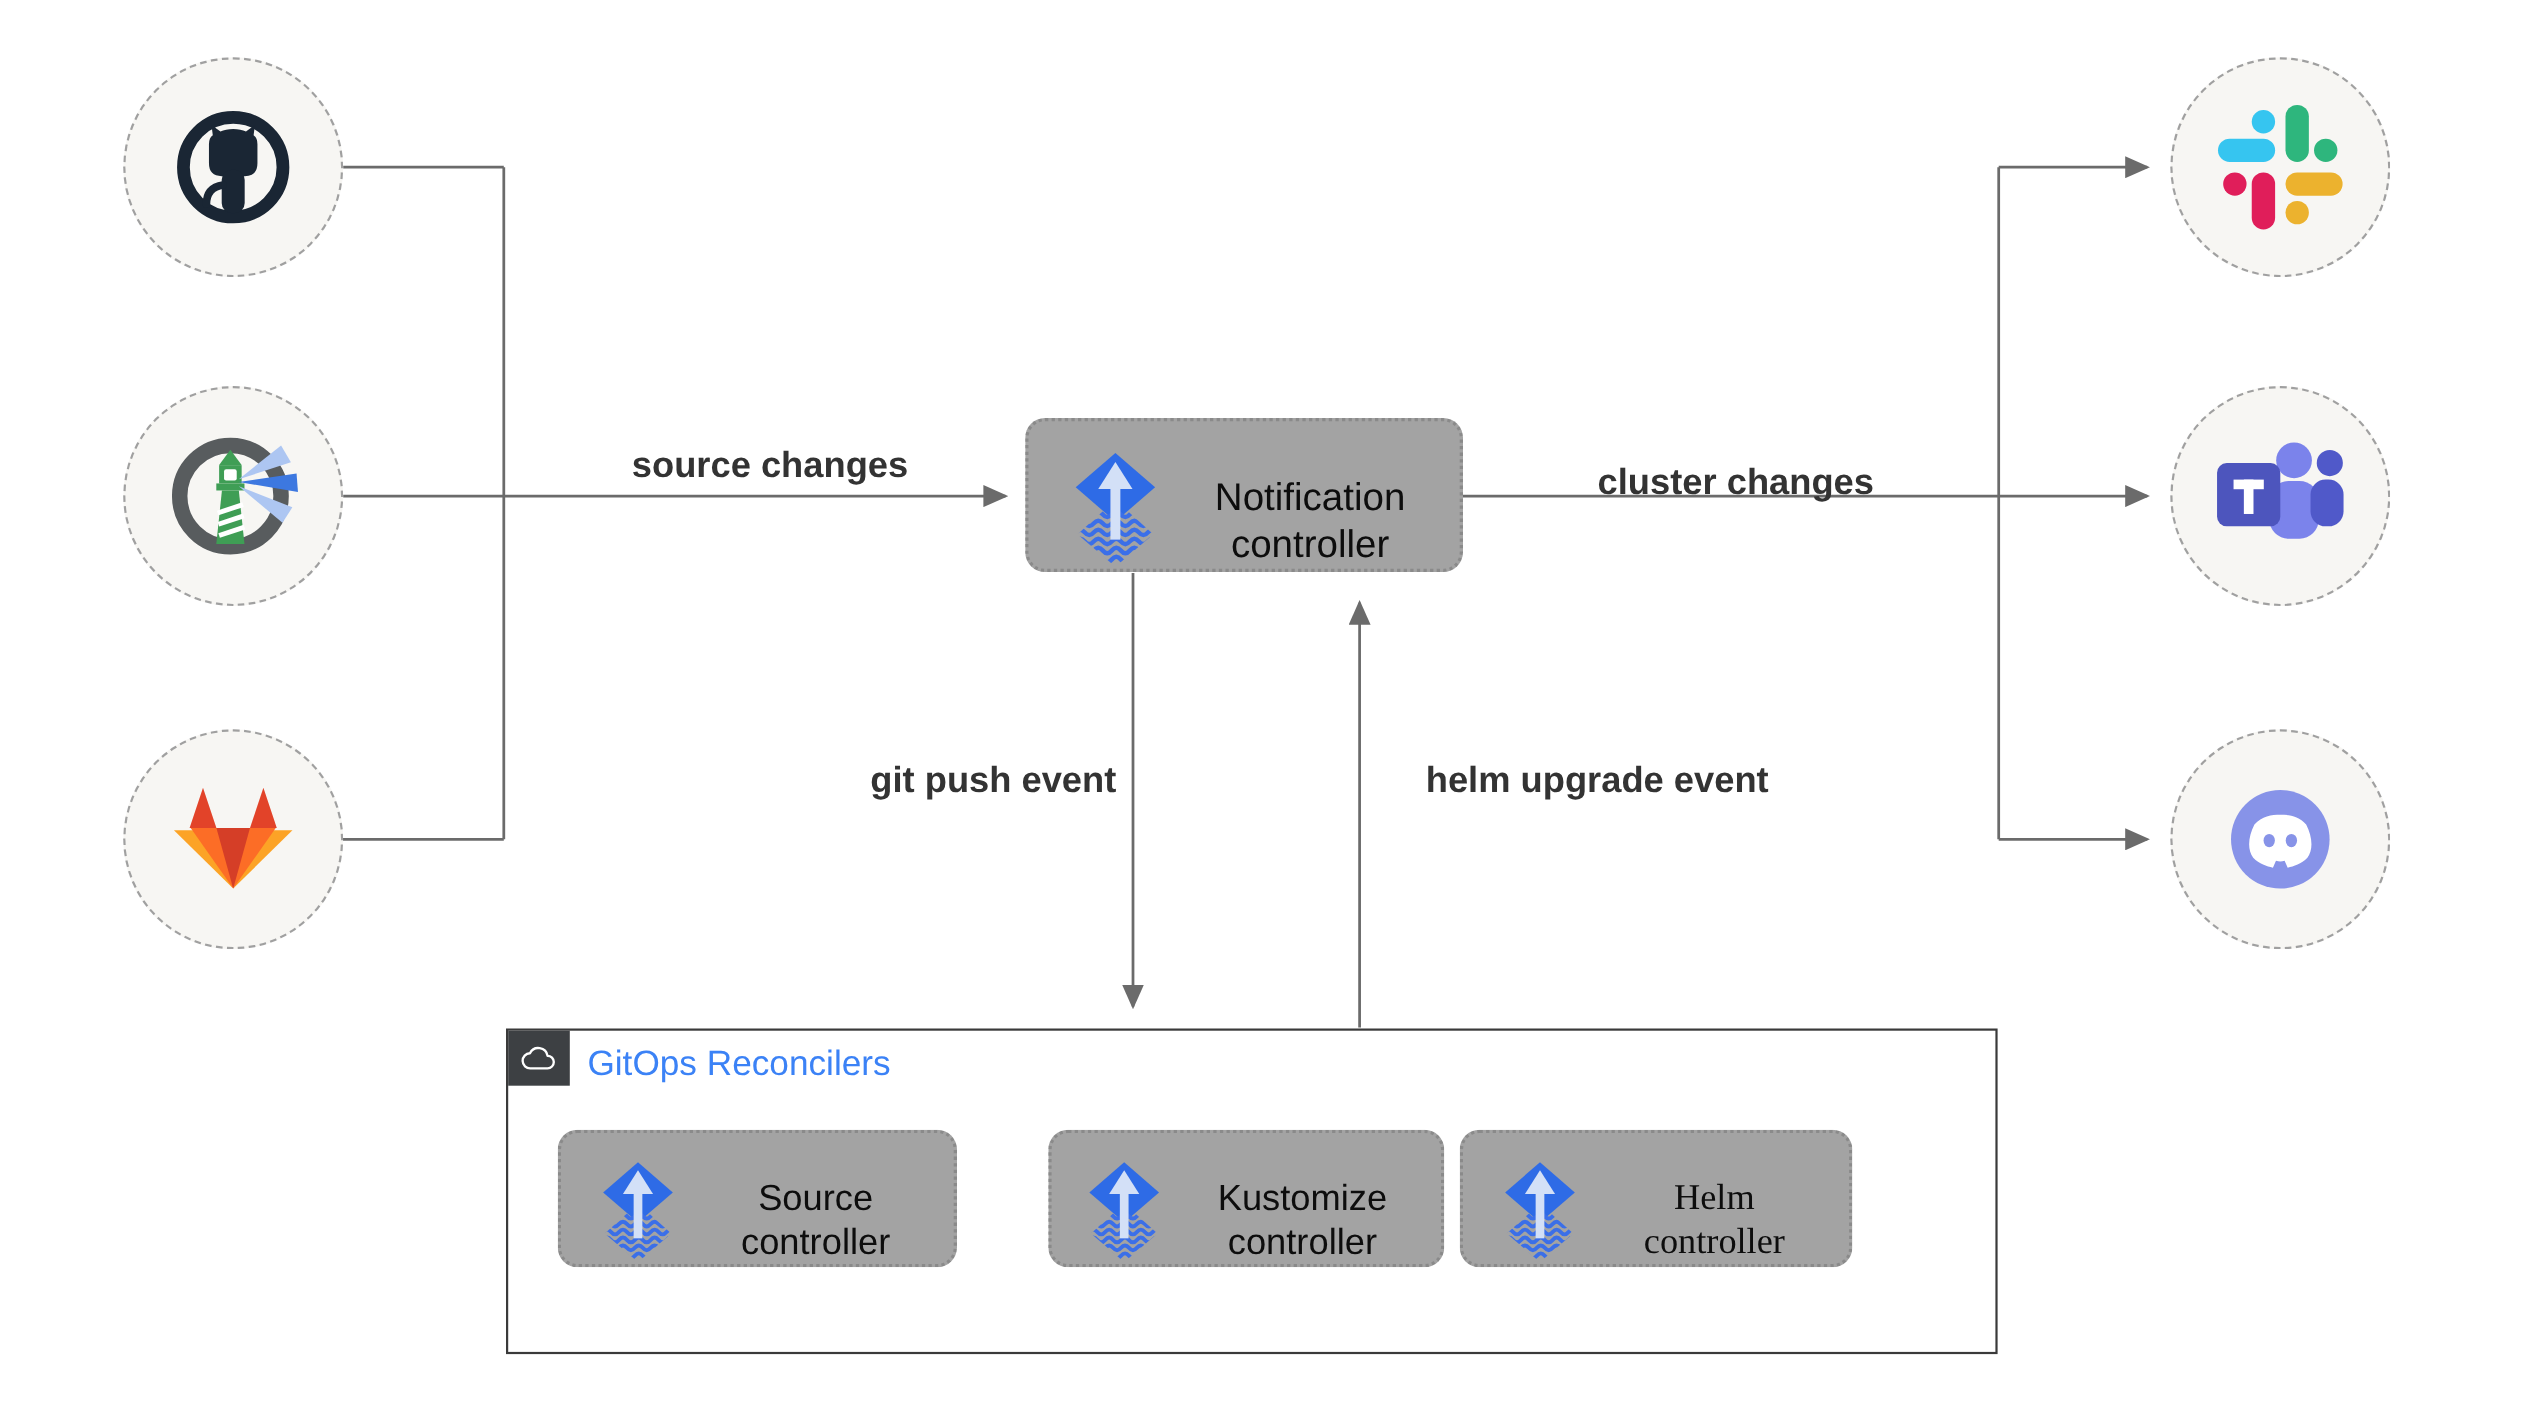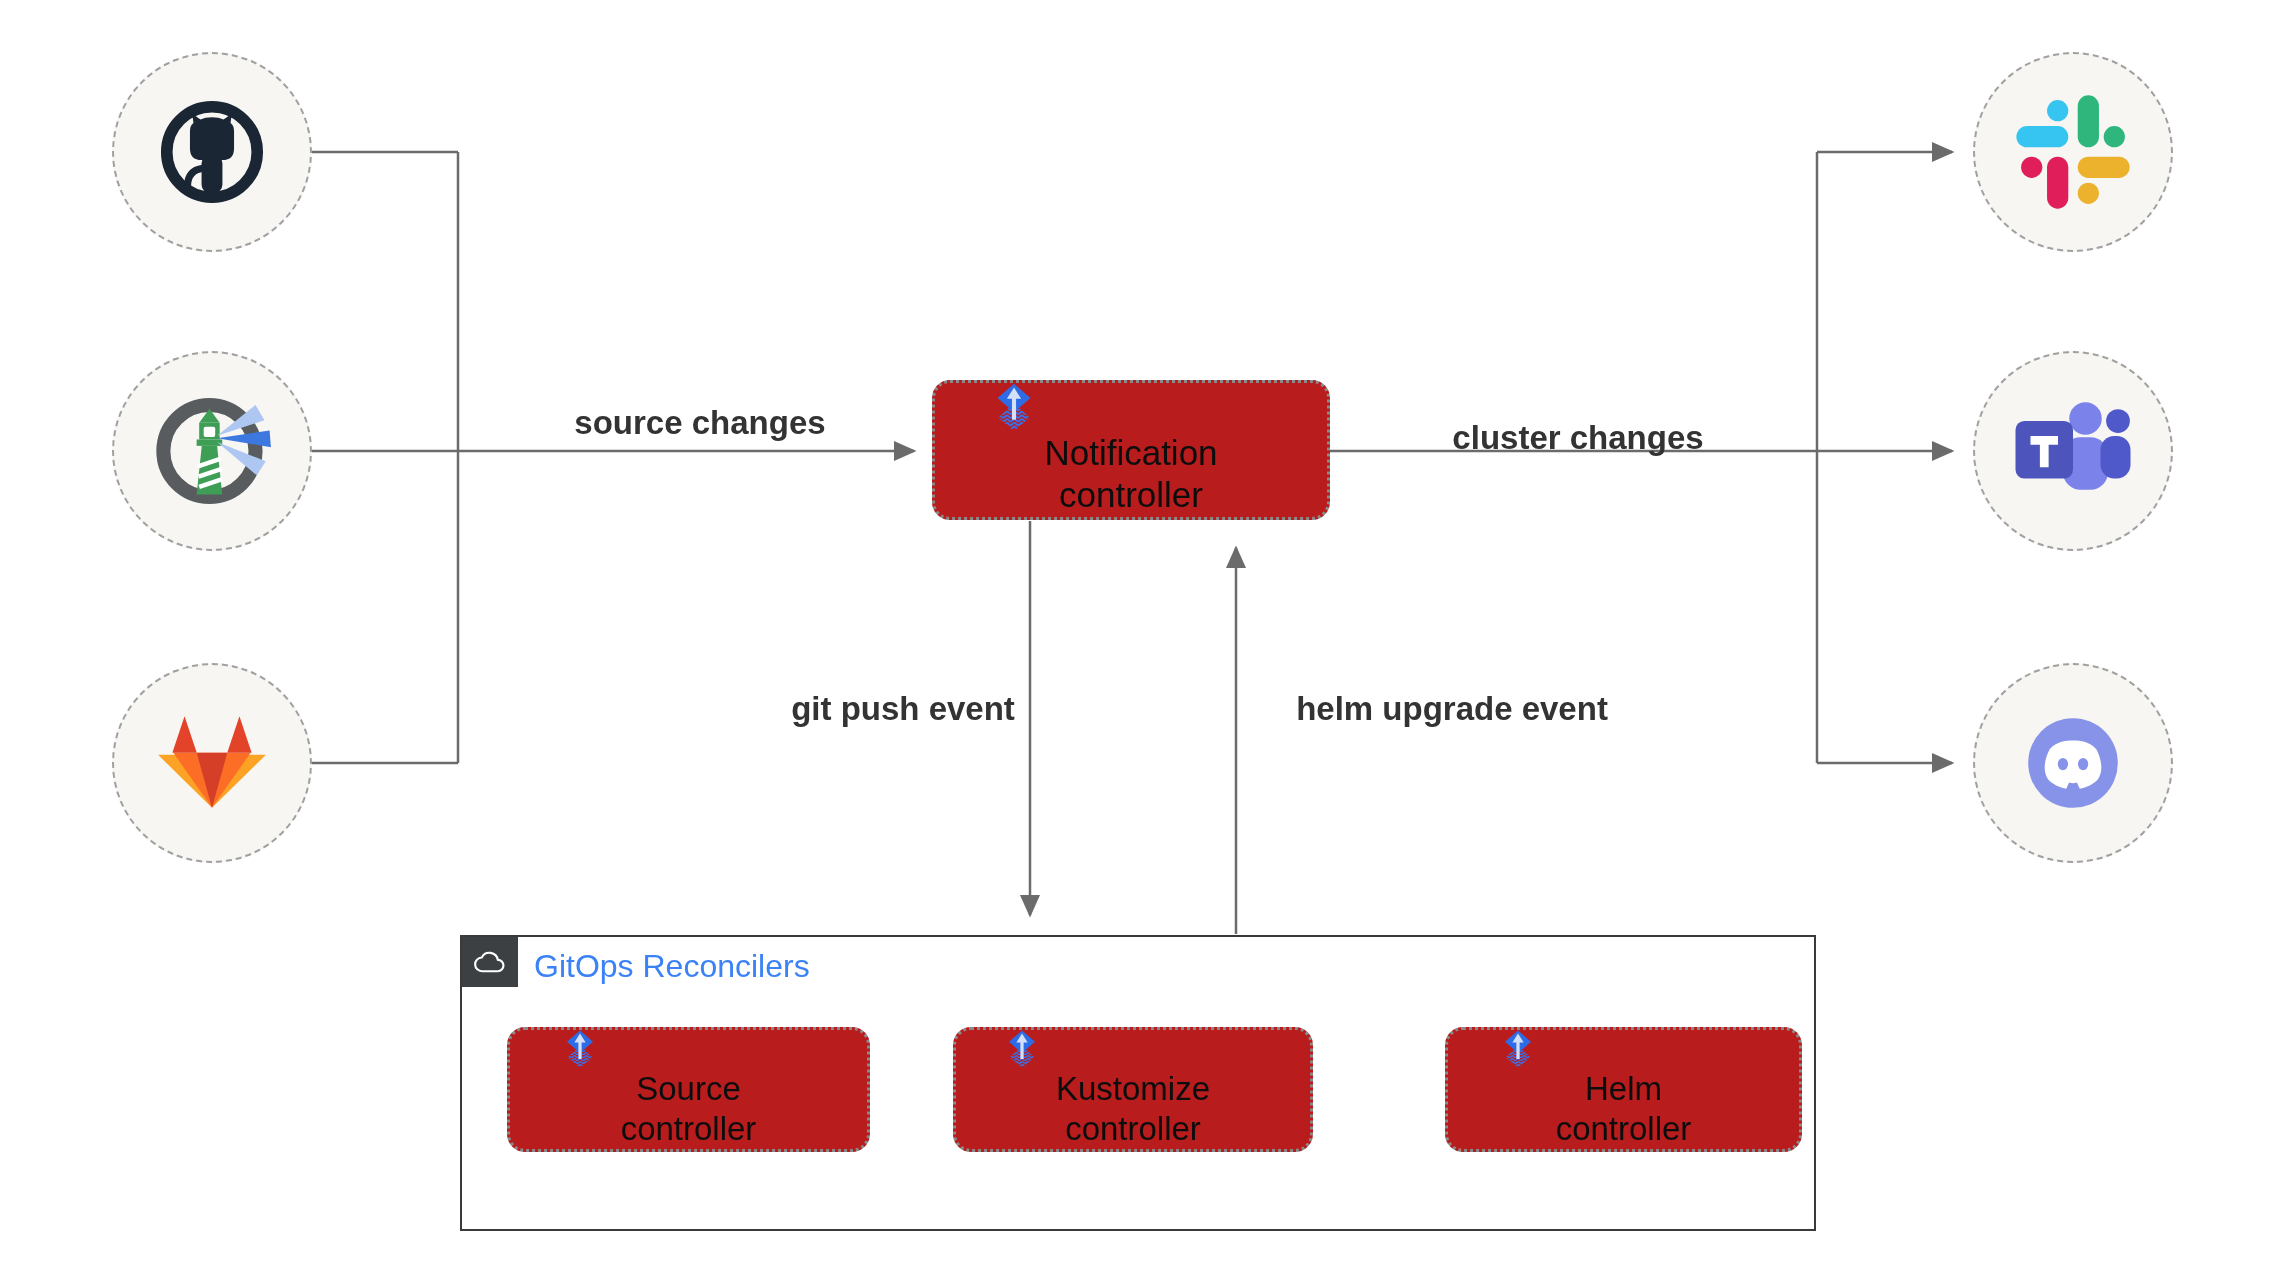--- a/index.html
+++ b/index.html
@@ -5,21 +5,21 @@
   html,body{margin:0;padding:0;background:#ffffff;}
   body{width:2292px;height:1284px;position:relative;overflow:hidden;
        font-family:"Liberation Sans", sans-serif;color:#333;}
   .abs{position:absolute;}
   
   .node-circle{position:absolute;width:200px;height:200px;border-radius:50%;
     border:2px dashed #a0a0a0;background:#f7f6f3;display:flex;
     align-items:center;justify-content:center;box-sizing:border-box;}
   
   .ctrl-box{position:absolute;border:3px dotted #8a8a8a;border-radius:18px;
-    background:#b91c1c;box-sizing:border-box;display:flex;align-items:flex-start;flex-direction:column;}
+    background:#a3a3a3;box-sizing:border-box;display:flex;align-items:flex-end;}
   .ctrl-label{flex:1;text-align:center;color:#0d0d0d;line-height:1.22;}
   
   .edge-label{position:absolute;transform:translateX(-50%);font-size:33px;
     color:#333;white-space:nowrap;font-weight:bold;}
   
   .group-box{position:absolute;border:2px solid #3a3a3a;background:#ffffff;box-sizing:border-box;}
   .group-header{position:absolute;left:0;top:0;width:56px;height:50px;background:#3d4043;
     display:flex;align-items:center;justify-content:center;}
   .group-title{position:absolute;left:72px;top:11px;font-size:32px;color:#3b82f6;white-space:nowrap;}
   svg.connectors{position:absolute;left:0;top:0;pointer-events:none;}
@@ -182,20 +182,20 @@
     <div class="ctrl-label" style="font-size:33px;max-width:195px;margin:0 auto;">Kustomize controller</div>
   </div>
 
   <div class="ctrl-box" style="left:507px;top:1027px;width:363px;height:125px;">
     <svg width="72" height="94" viewBox="0 0 100 130" style="margin-left:34px;">
         <use href="#flux-sym"></use>
       </svg>
     <div class="ctrl-label" style="font-size:33px;max-width:175px;margin:0 auto;">Source controller</div>
   </div>
 
-  <div class="ctrl-box" style="left:1445px;top:1027px;width:357px;height:125px;">
+  <div class="ctrl-box" style="left:1327px;top:1027px;width:357px;height:125px;font-family:Liberation Serif, serif;">
     <svg width="72" height="94" viewBox="0 0 100 130" style="margin-left:34px;">
         <use href="#flux-sym"></use>
       </svg>
     <div class="ctrl-label" style="font-size:33px;max-width:175px;margin:0 auto;">Helm controller</div>
   </div>
 
 </div>
 
 </body></html>

